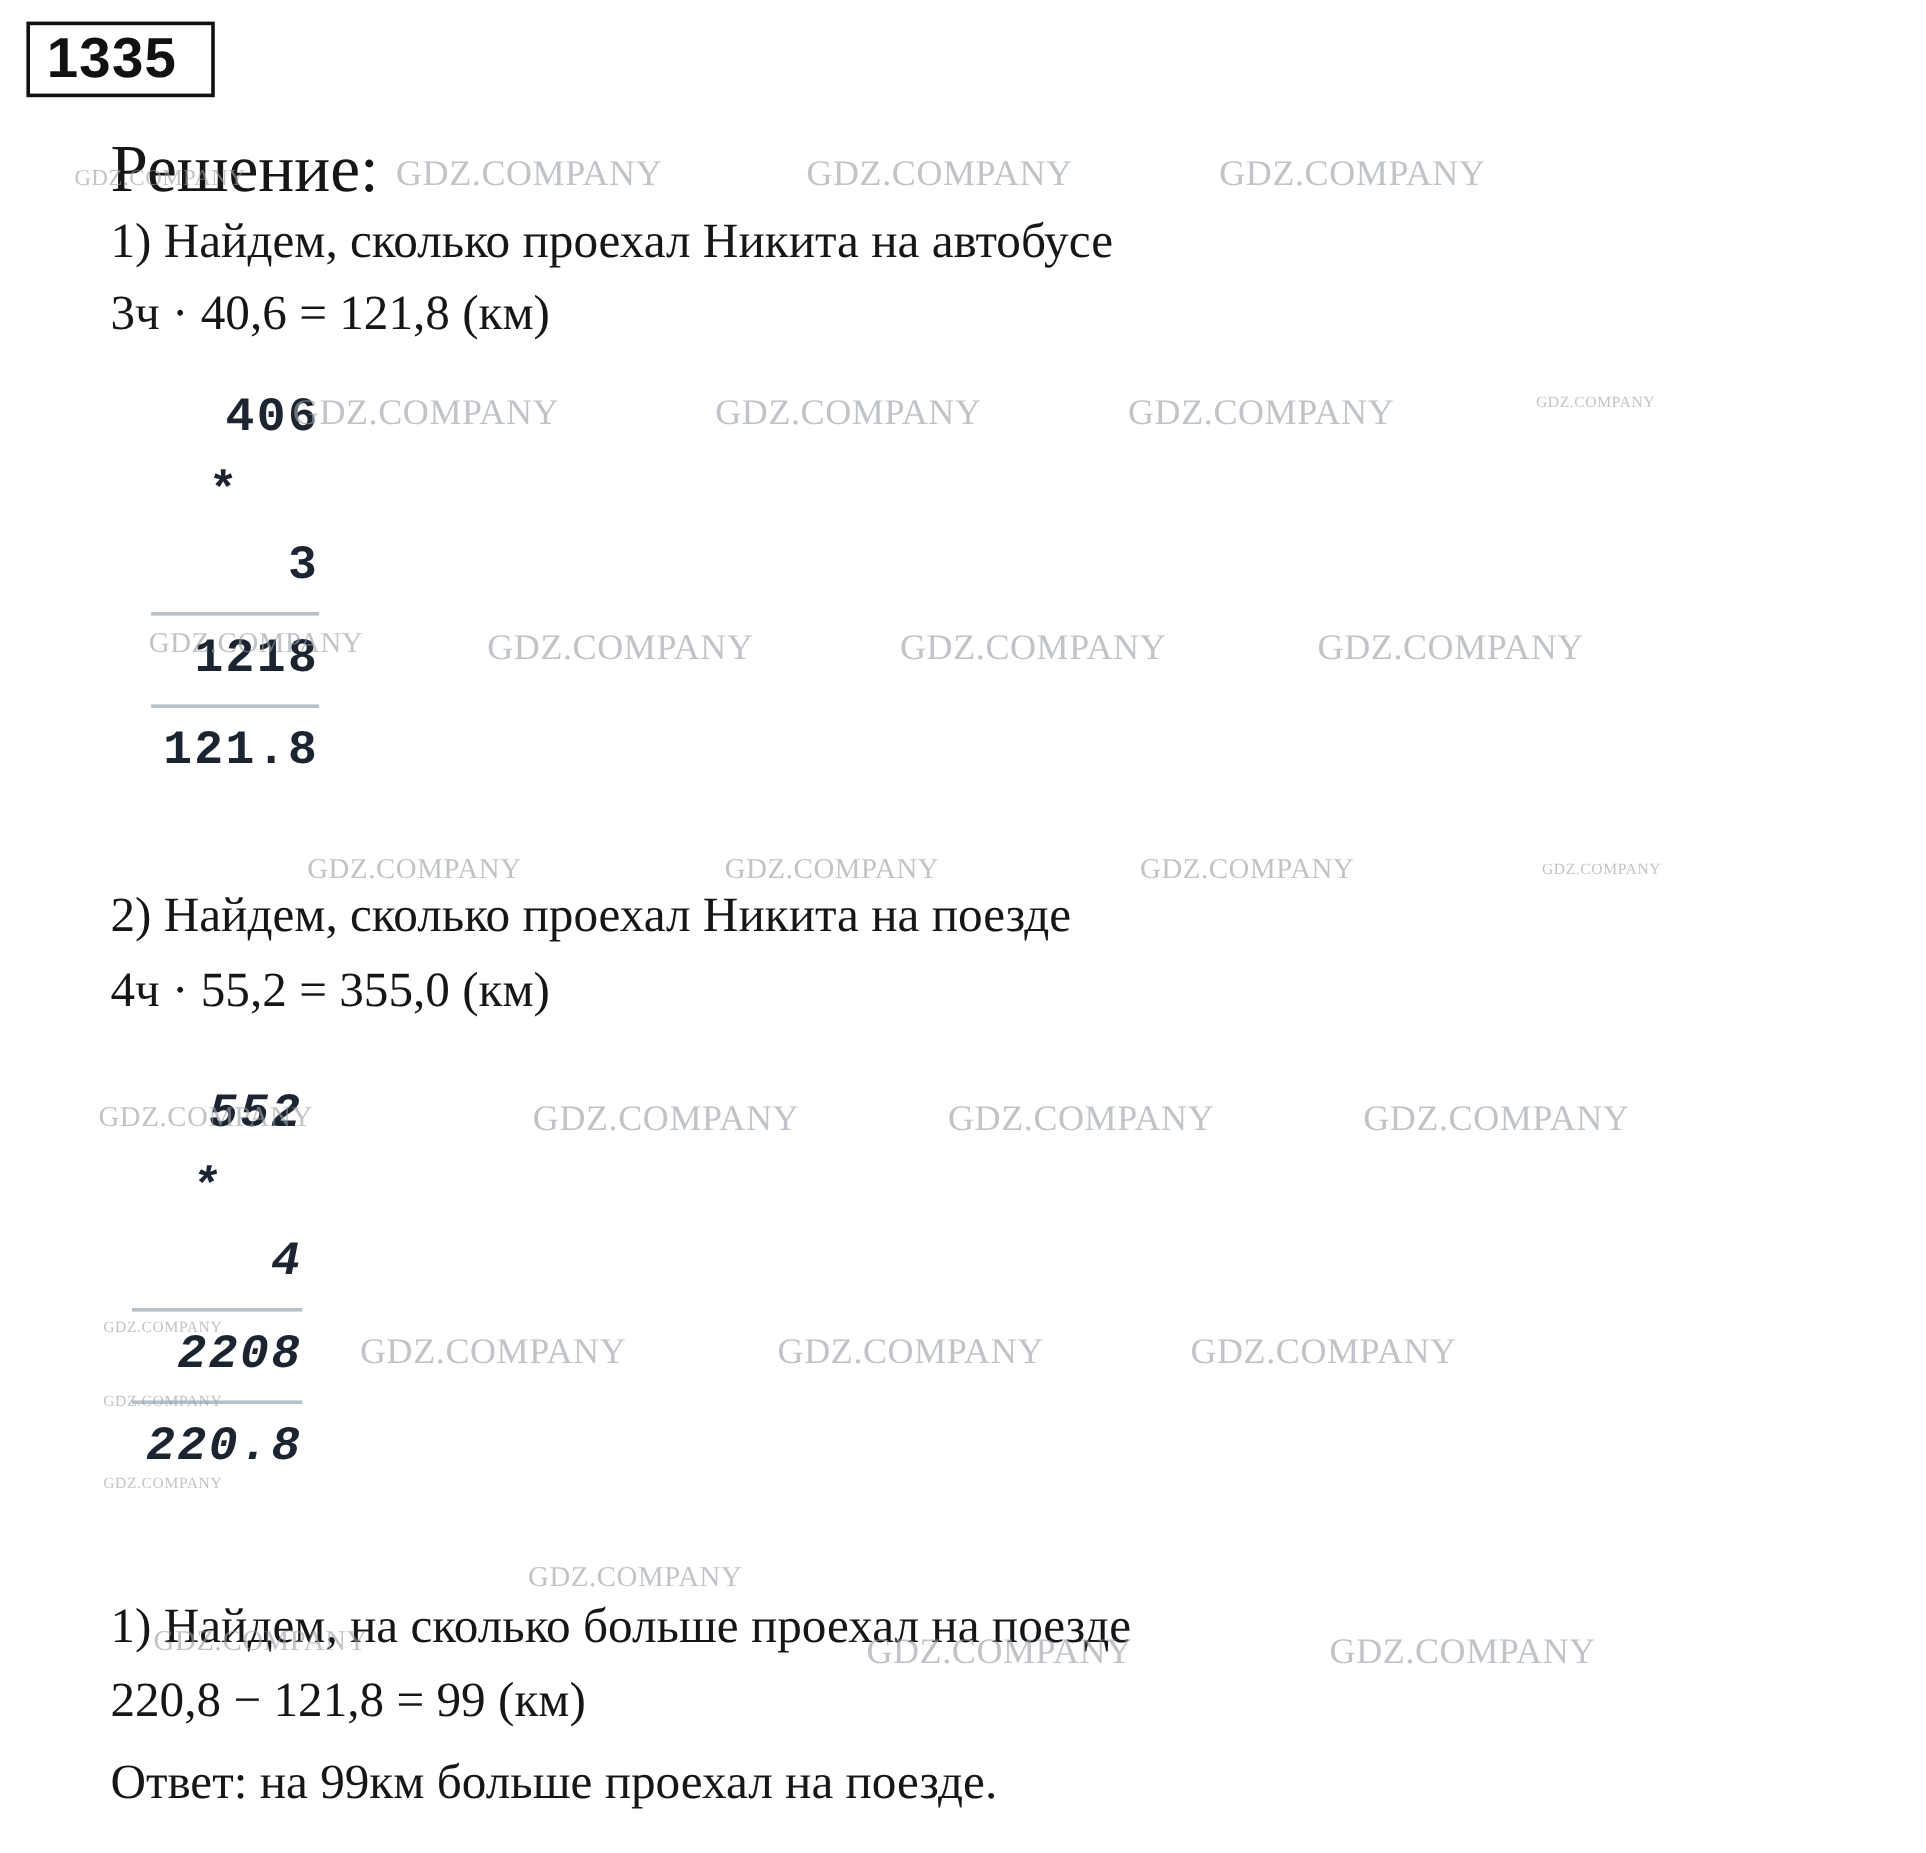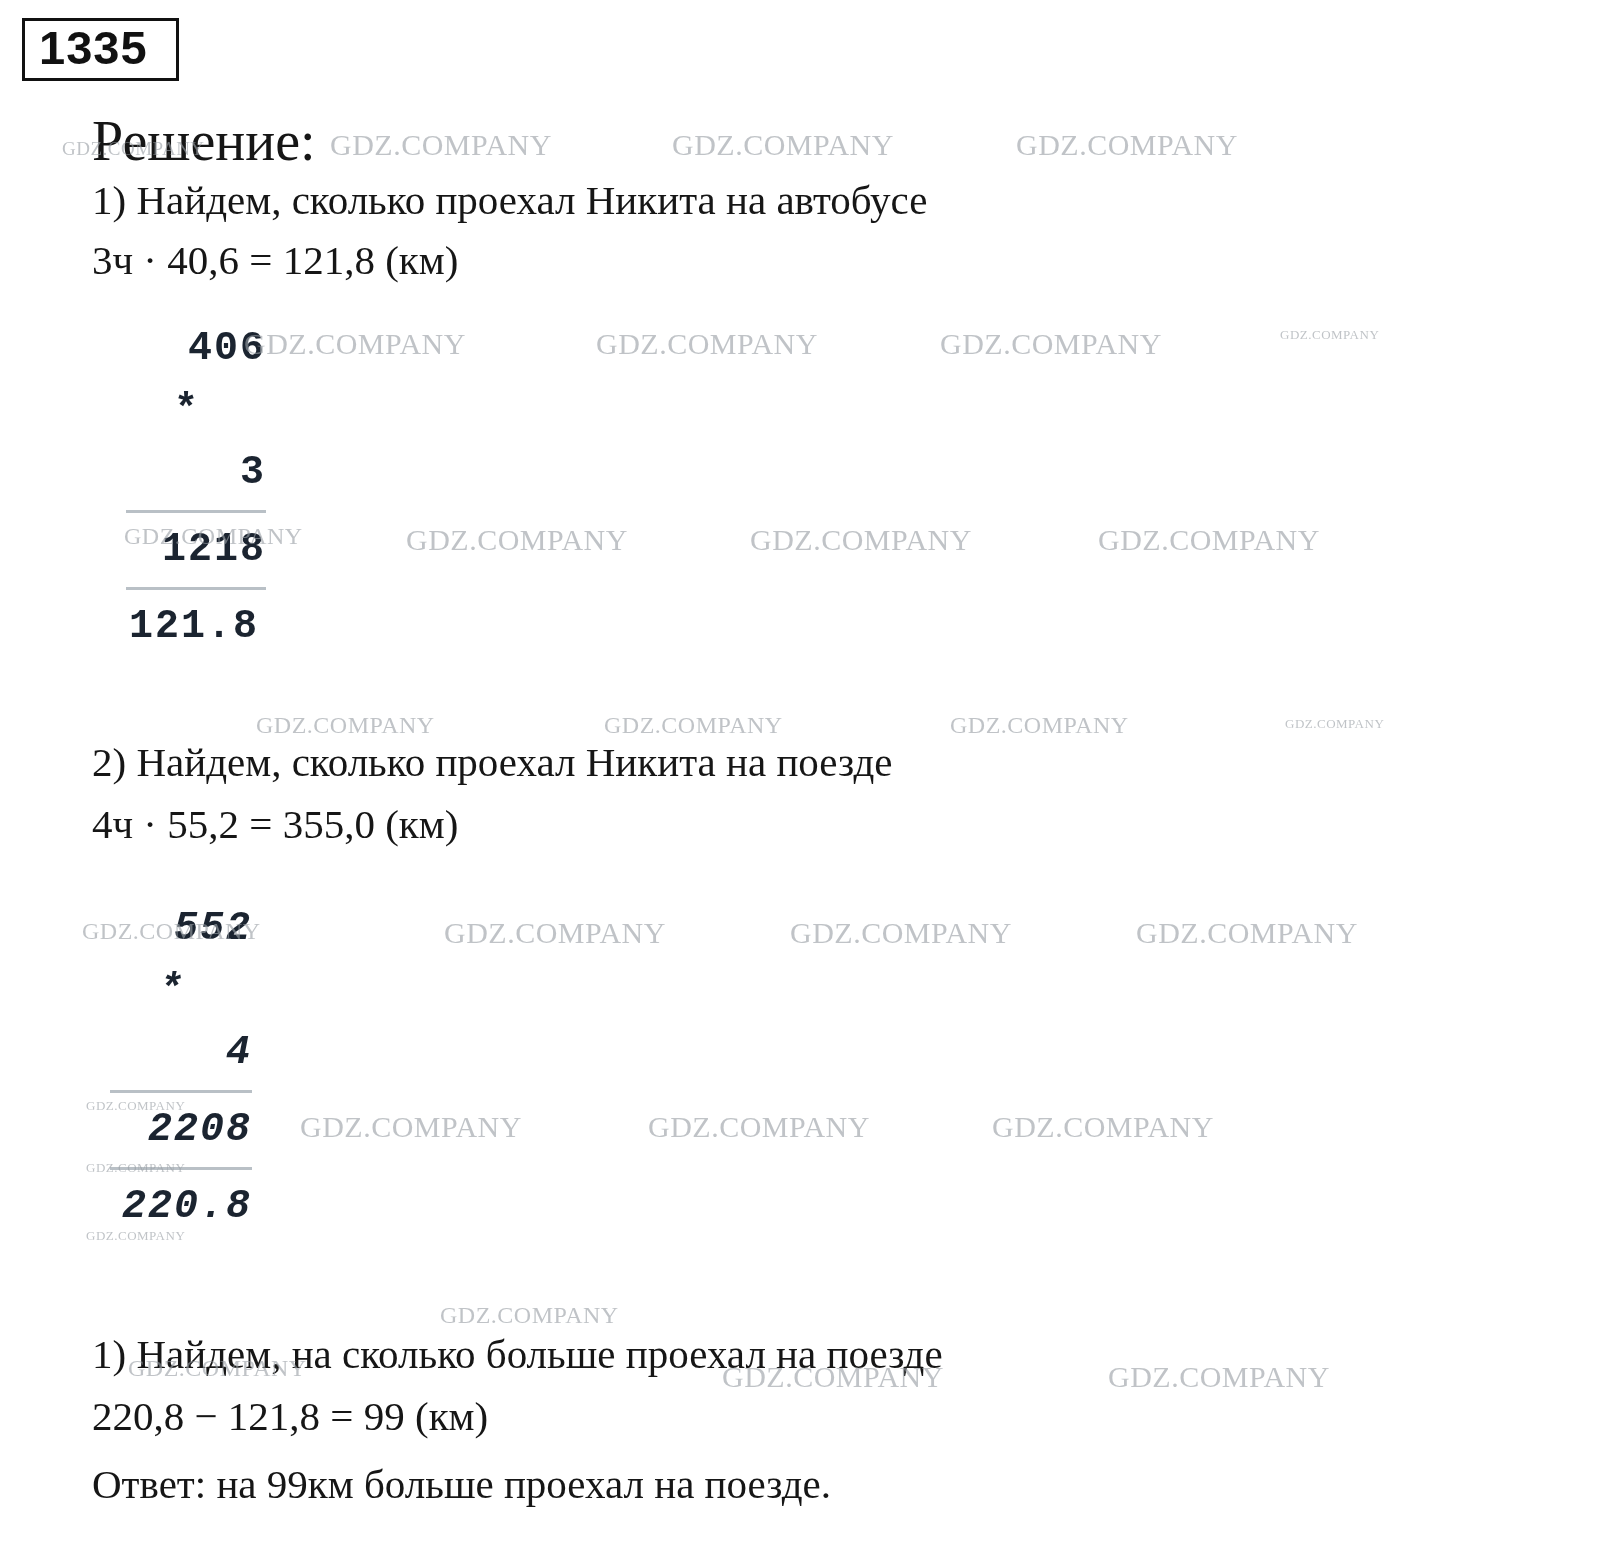--- a/index.html
+++ b/index.html
@@ -122,21 +122,21 @@
 <div class="line step1a">1) Найдем, сколько проехал Никита на автобусе</div>
 <div class="line step1b">3ч · 40,6 = 121,8 (км)</div>
 
 <div class="calc" id="calc-one">
   <div class="row">406</div>
   <div class="row op-star">*</div>
   <div class="row">3</div>
   <div class="rule top-rule"></div>
   <div class="row">1218</div>
   <div class="rule bottom-rule"></div>
-  <div class="row" style="text-align:center; margin-left:-4px;">121.8</div>
+  <div class="row" style="text-align:right; margin-left:-4px;">121.8</div>
 </div>
 
 <div class="line step2a">2) Найдем, сколько проехал Никита на поезде</div>
 <div class="line step2b">4ч · 55,2 = 355,0 (км)</div>
 
 <div class="calc" id="calc-two">
   <div class="row">552</div>
   <div class="row op-star">*</div>
   <div class="row">4</div>
   <div class="rule top-rule"></div>

